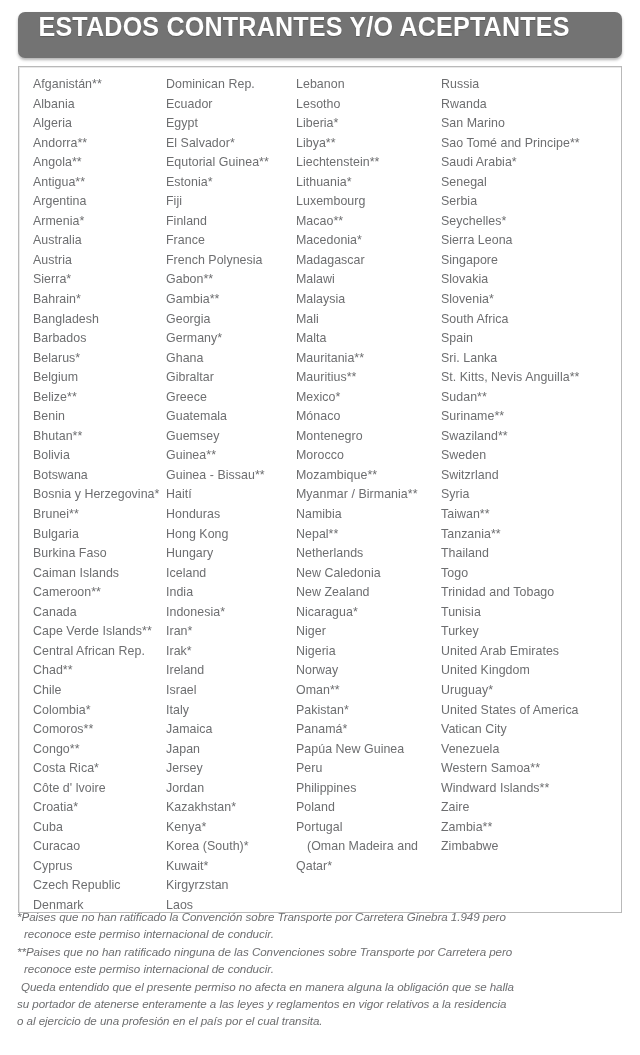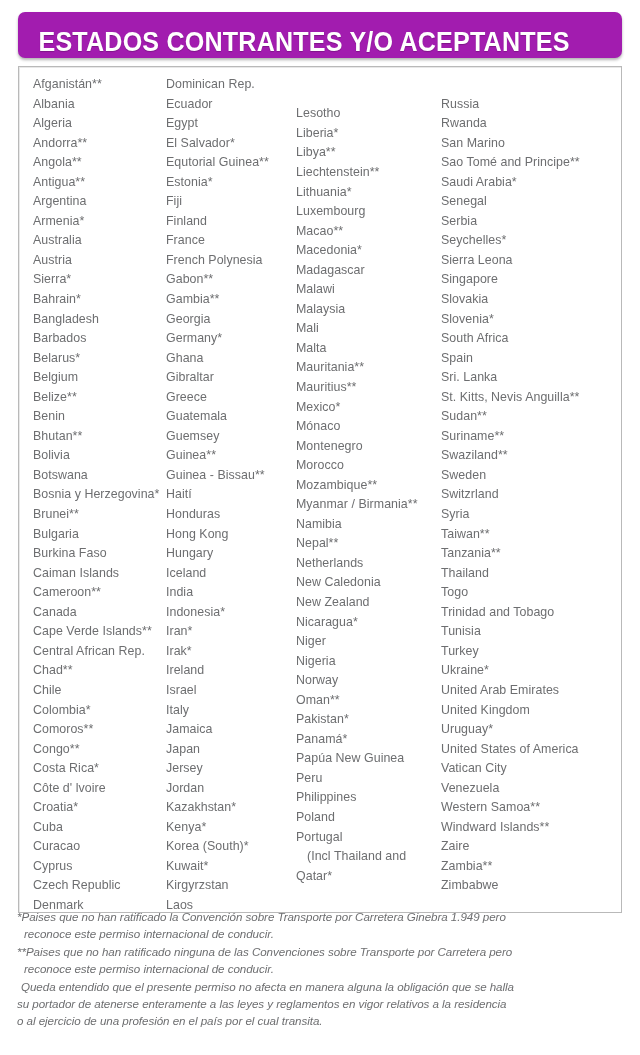--- a/index.html
+++ b/index.html
@@ -20,25 +20,25 @@
     box-sizing: border-box;
   }
 
   
   .banner {
     position: absolute;
     left: 18px;
     top: 12px;
     width: 604px;
     height: 46px;
-    background: #a21caf;
+    background: #737373;
     border-radius: 7px;
     box-shadow: 0 2px 3px rgba(0,0,0,0.30);
     display: flex;
-    align-items: flex-end;
+    align-items: flex-start;
   }
   .banner-title {
     color: #ffffff;
     font-family: "Liberation Sans Narrow", "Liberation Sans", sans-serif;
     font-size: 27px;
     font-weight: bold;
     letter-spacing: 0.2px;
     padding-left: 22px;
     transform: scaleX(0.93);
     transform-origin: left center;
@@ -58,21 +58,20 @@
     background: #ffffff;
     box-shadow: inset 1px 1px 0 #e8e8e8;
     overflow: hidden;
   }
   .columns {
     position: absolute;
     left: 0;
     top: 8px;
     width: 604px;
     display: flex;
-    align-items: center;
   }
   .col {
     box-sizing: border-box;
   }
   .col-0 { width: 147px; padding-left: 14px; }
   .col-1 { width: 130px; }
   .col-2 { width: 145px; }
   .col-3 { width: 182px; }
 
   .entry {
@@ -200,20 +199,21 @@
           <div class="entry">Jersey</div>
           <div class="entry">Jordan</div>
           <div class="entry">Kazakhstan*</div>
           <div class="entry">Kenya*</div>
           <div class="entry">Korea (South)*</div>
           <div class="entry">Kuwait*</div>
           <div class="entry">Kirgyrzstan</div>
           <div class="entry">Laos</div>
         </div>
       <div class="col col-2">
+          <div class="entry">Lebanon</div>
           <div class="entry">Lesotho</div>
           <div class="entry">Liberia*</div>
           <div class="entry">Libya**</div>
           <div class="entry">Liechtenstein**</div>
           <div class="entry">Lithuania*</div>
           <div class="entry">Luxembourg</div>
           <div class="entry">Macao**</div>
           <div class="entry">Macedonia*</div>
           <div class="entry">Madagascar</div>
           <div class="entry">Malawi</div>
@@ -238,21 +238,21 @@
           <div class="entry">Nigeria</div>
           <div class="entry">Norway</div>
           <div class="entry">Oman**</div>
           <div class="entry">Pakistan*</div>
           <div class="entry">Panamá*</div>
           <div class="entry">Papúa New Guinea</div>
           <div class="entry">Peru</div>
           <div class="entry">Philippines</div>
           <div class="entry">Poland</div>
           <div class="entry">Portugal</div>
-          <div class="entry indent">(Incl Thailand and</div>
+          <div class="entry indent">(Oman Madeira and</div>
           <div class="entry">Qatar*</div>
         </div>
       <div class="col col-3">
           <div class="entry">Russia</div>
           <div class="entry">Rwanda</div>
           <div class="entry">San Marino</div>
           <div class="entry">Sao Tomé and Principe**</div>
           <div class="entry">Saudi Arabia*</div>
           <div class="entry">Senegal</div>
           <div class="entry">Serbia</div>
@@ -271,21 +271,20 @@
           <div class="entry">Sweden</div>
           <div class="entry">Switzrland</div>
           <div class="entry">Syria</div>
           <div class="entry">Taiwan**</div>
           <div class="entry">Tanzania**</div>
           <div class="entry">Thailand</div>
           <div class="entry">Togo</div>
           <div class="entry">Trinidad and Tobago</div>
           <div class="entry">Tunisia</div>
           <div class="entry">Turkey</div>
-          <div class="entry">Ukraine*</div>
           <div class="entry">United Arab Emirates</div>
           <div class="entry">United Kingdom</div>
           <div class="entry">Uruguay*</div>
           <div class="entry">United States of America</div>
           <div class="entry">Vatican City</div>
           <div class="entry">Venezuela</div>
           <div class="entry">Western Samoa**</div>
           <div class="entry">Windward Islands**</div>
           <div class="entry">Zaire</div>
           <div class="entry">Zambia**</div>

